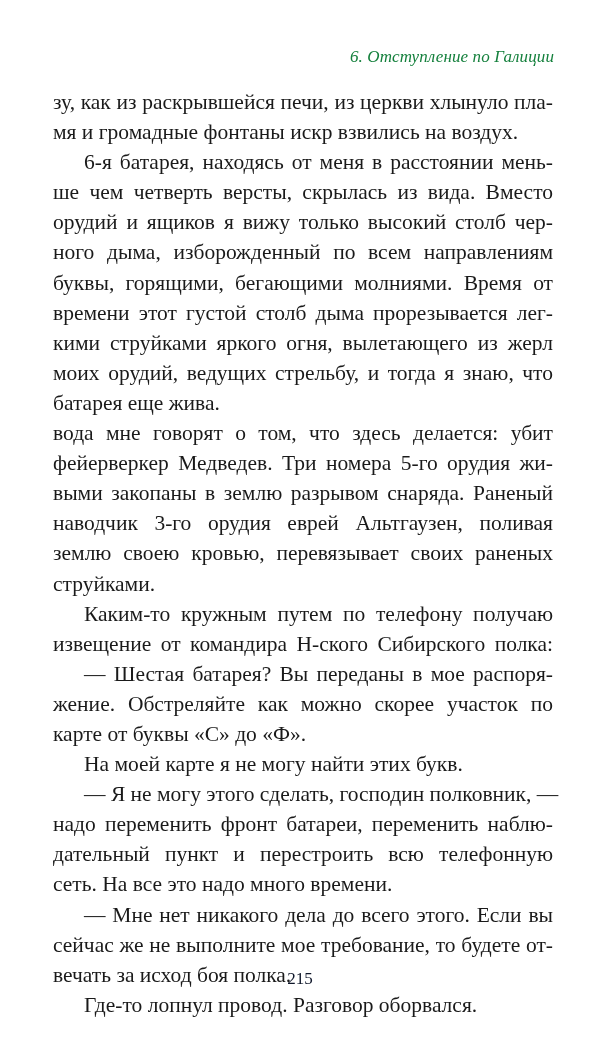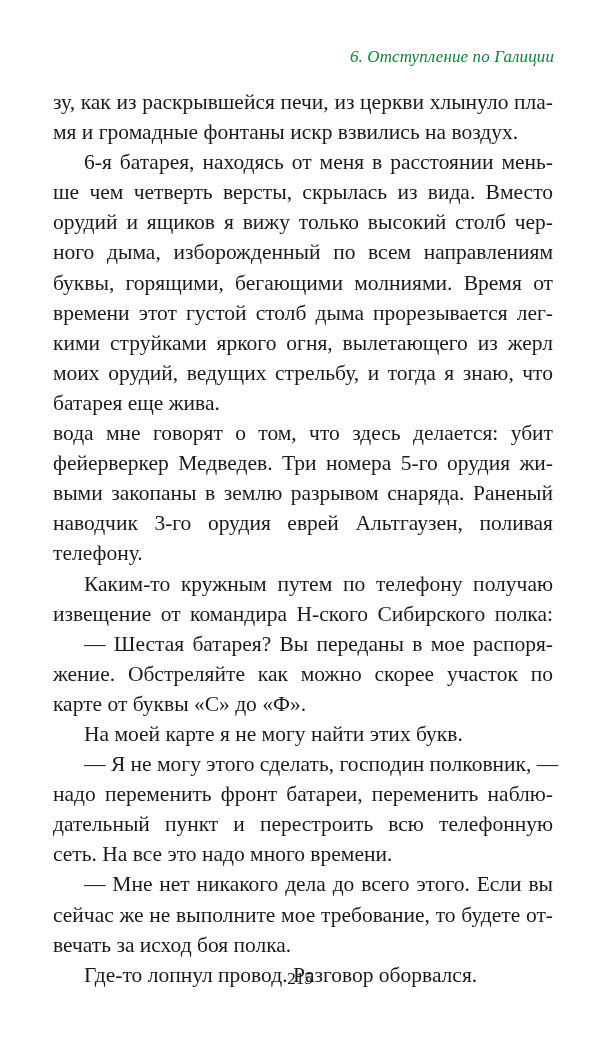--- a/index.html
+++ b/index.html
@@ -81,21 +81,22 @@
     <span class="line">кими струйками яркого огня, вылетающего из жерл</span>
     <span class="line">моих орудий, ведущих стрельбу, и тогда я знаю, что</span>
     <span class="line last">батарея еще жива.</span>
   </div>
 
   <div>
     <span class="line">вода мне говорят о том, что здесь делается: убит</span>
     <span class="line">фейерверкер Медведев. Три номера 5-го орудия жи-</span>
     <span class="line">выми закопаны в землю разрывом снаряда. Раненый</span>
     <span class="line">наводчик 3-го орудия еврей Альтгаузен, поливая</span>
-    <span class="line last">телефону.</span>
+    <span class="line">землю своею кровью, перевязывает своих раненых</span>
+    <span class="line last">струйками.</span>
   </div>
 
   <div>
     <span class="line indent full">Каким-то кружным путем по телефону получаю</span>
     <span class="line">извещение от командира Н-ского Сибирского полка:</span>
   </div>
 
   <div>
     <span class="line indent full">— Шестая батарея? Вы переданы в мое распоря-</span>
     <span class="line">жение. Обстреляйте как можно скорее участок по</span>

